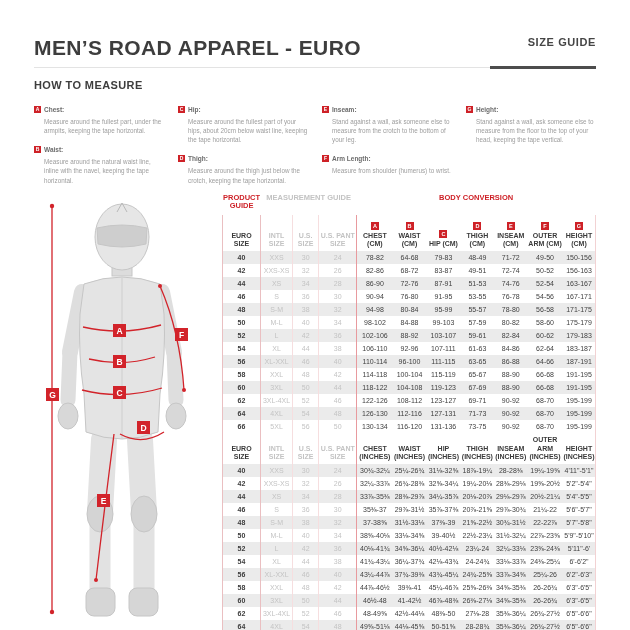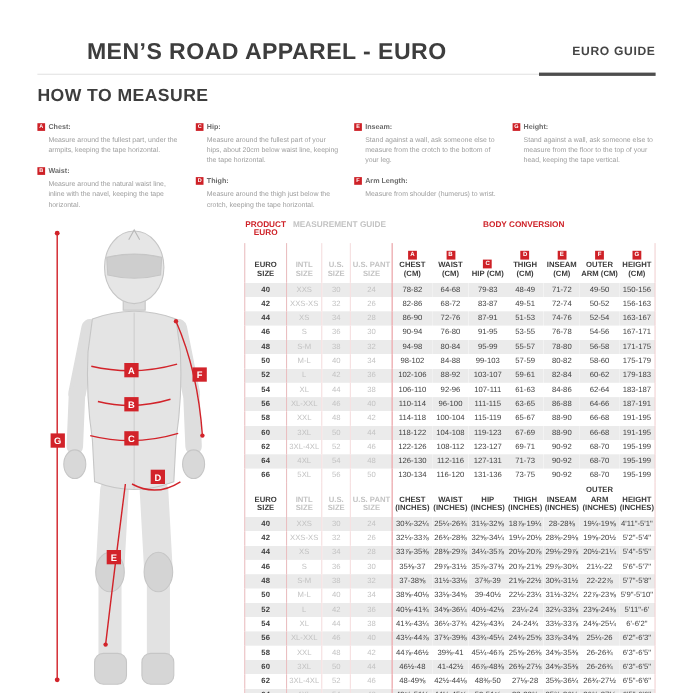--- a/index.html
+++ b/index.html
@@ -3,27 +3,27 @@
 <meta charset="utf-8">
 <style>
   html,body{margin:0;padding:0;}
   body{
     width:630px;height:630px;background:#ffffff;
     font-family:"Liberation Sans",sans-serif;
     color:#3f3f3f;overflow:hidden;position:relative;
   }
   .page{padding:36px 34px 0 34px;}
   
-  .hdr{display:flex;align-items:center;justify-content:space-between;margin-left:45px;}
+  .hdr{display:flex;align-items:flex-start;justify-content:space-between;}
   .title{font-size:21px;font-weight:bold;color:#3d3d3d;letter-spacing:.4px;}
   .size-guide{font-size:11px;font-weight:bold;color:#454545;letter-spacing:.6px;padding-bottom:2px;}
   .rule{position:relative;height:1px;background:#e3e3e3;margin-top:7px;}
   .rule-dark{position:absolute;right:0;top:-1px;width:106px;height:3px;background:#4d4d4d;}
   
-  .htm-head{font-size:16px;font-weight:bold;color:#3d3d3d;letter-spacing:.4px;margin-top:11px;}
+  .htm-head{font-size:11px;font-weight:bold;color:#3d3d3d;letter-spacing:.4px;margin-top:11px;}
   .ht-cols{display:flex;gap:14px;margin-top:7px;}
   .ht-col{flex:1;min-width:0;}
   .ht-item{margin-bottom:3px;}
   .badge{display:inline-block;width:7px;height:7px;background:#ce2127;color:#fff;
     font-size:5px;font-weight:bold;line-height:7px;text-align:center;vertical-align:1px;margin-right:3px;}
   .ht-name{font-size:6.5px;font-weight:bold;color:#6b6b6b;}
   .ht-text{font-size:6.3px;color:#9d9d9d;line-height:1.45;margin-left:10px;margin-top:1px;}
   
   .main{display:flex;margin-top:4px;}
   .fig-wrap{width:176px;flex:none;}
@@ -53,21 +53,21 @@
   .c-height{border-right:1px solid #f2d2d3;}
   .group-row th{border:none;}
 </style>
 </head>
 <body>
 
 <div class="page">
 
   <div class="hdr">
     <div class="title">MEN’S ROAD APPAREL - EURO</div>
-    <div class="size-guide">EURO GUIDE</div>
+    <div class="size-guide">SIZE GUIDE</div>
   </div>
   <div class="rule">
     <div class="rule-dark"></div>
   </div>
 
   <div class="htm-head">HOW TO MEASURE</div>
   <div class="ht-cols">
       <div class="ht-col">
         <div class="ht-item"><span class="badge">A</span><span class="ht-name">Chest:</span><div class="ht-text">Measure around the fullest part, under the armpits, keeping the tape horizontal.</div></div>
         <div class="ht-item"><span class="badge">B</span><span class="ht-name">Waist:</span><div class="ht-text">Measure around the natural waist line, inline with the navel, keeping the tape horizontal.</div></div>
@@ -156,21 +156,21 @@
           <col style="width:9.6%">
             <col style="width:9.1%">
             <col style="width:9.1%">
             <col style="width:9.1%">
           <col style="width:8.8%">
             <col style="width:9.6%">
             <col style="width:8.7%">
         </colgroup>
         <thead>
           <tr class="group-row">
-            <th class="g-red">PRODUCT EURO</th>
+            <th class="g-red">PRODUCT GUIDE</th>
             <th class="g-gray" colspan="3">MEASUREMENT GUIDE</th>
             <th class="g-red" colspan="7">BODY CONVERSION</th>
           </tr>
         </thead>
         <tbody id="cm-body">
             <tr class="head-row cm-head">
               <th class="c-euro h-dark">
                 <div class="th-label">EURO SIZE</div>
               </th>
               <th class="c-intl h-gray">

